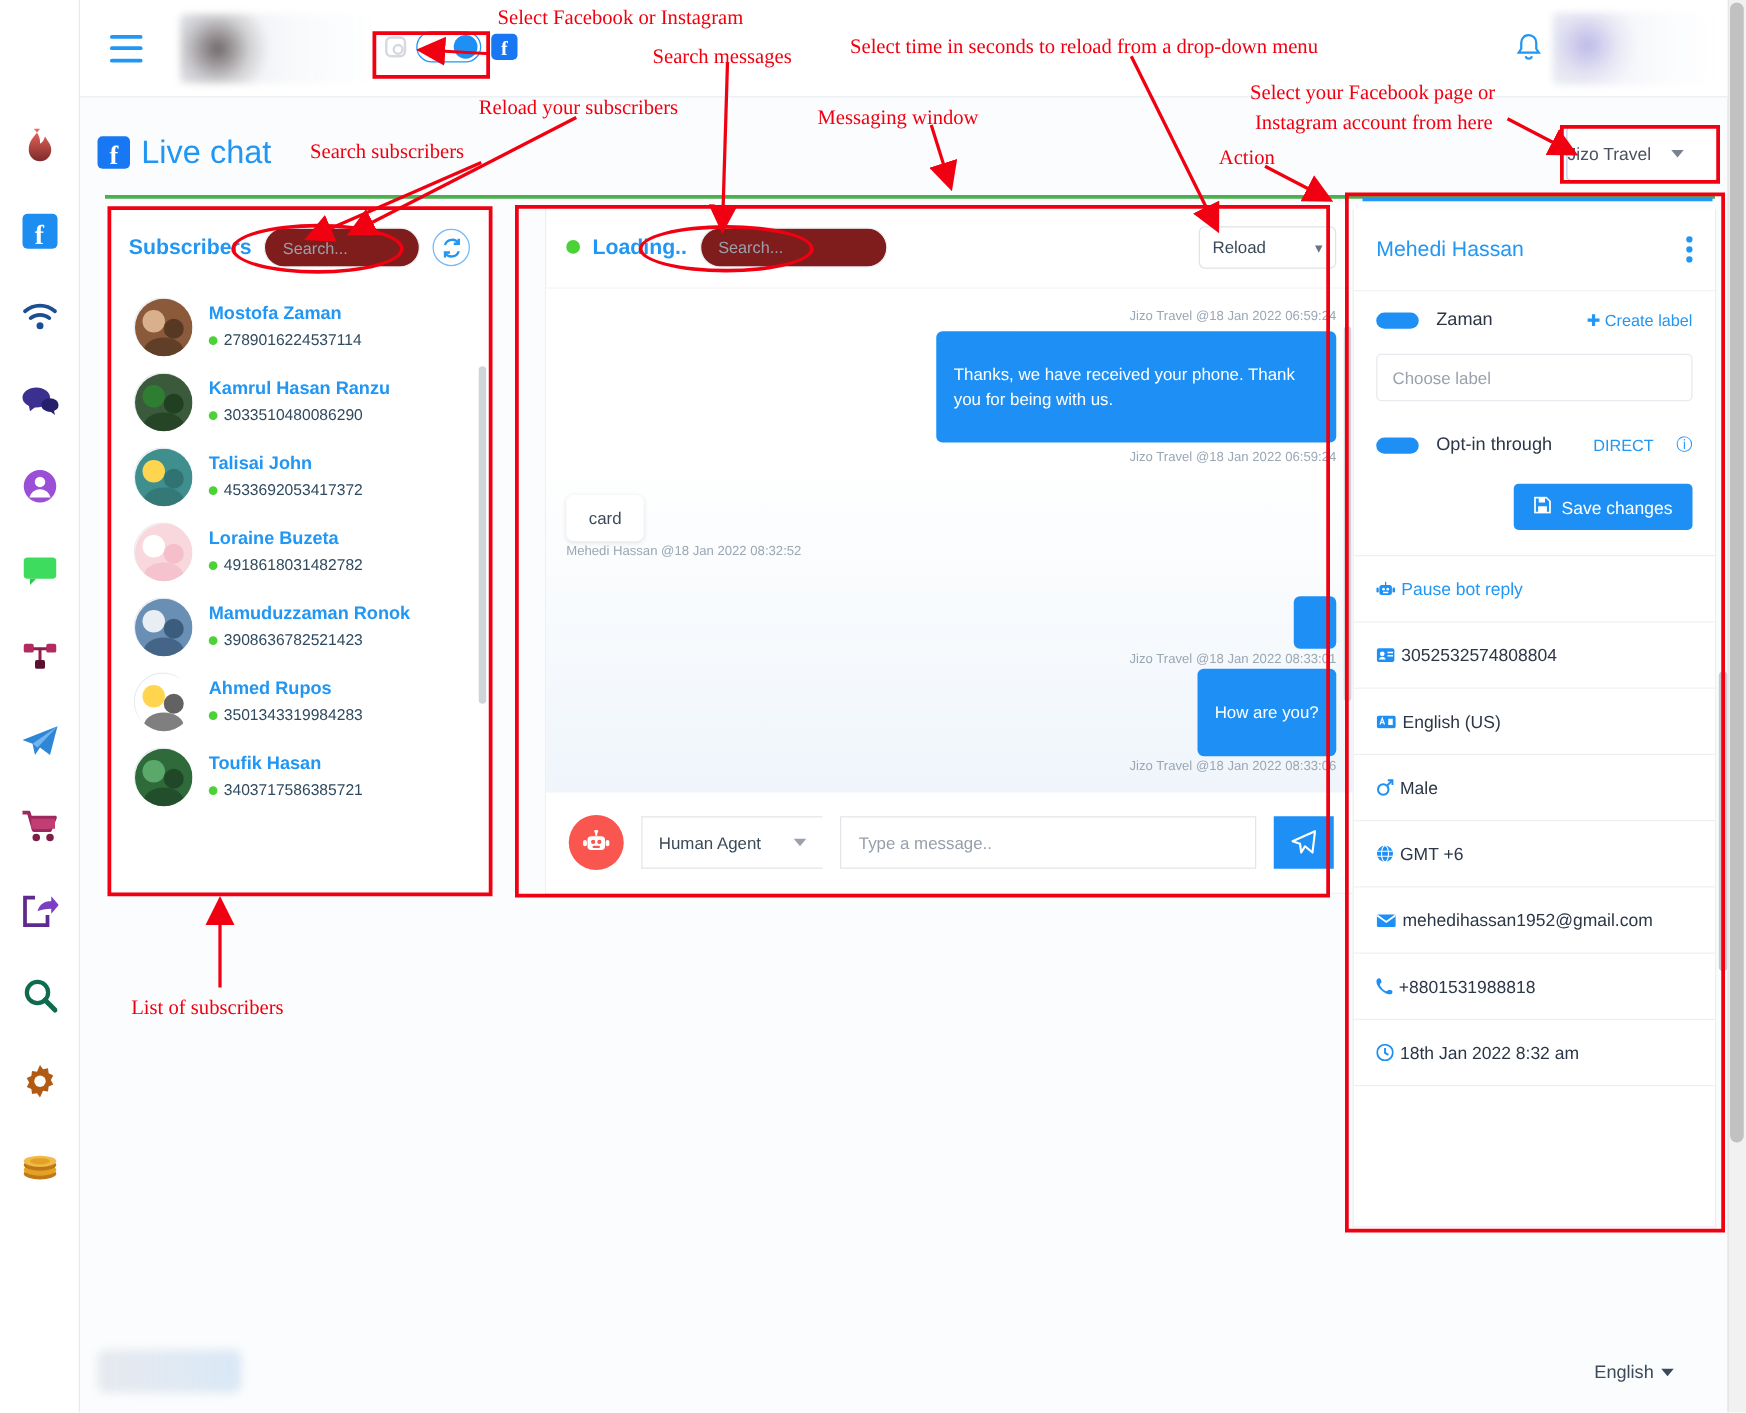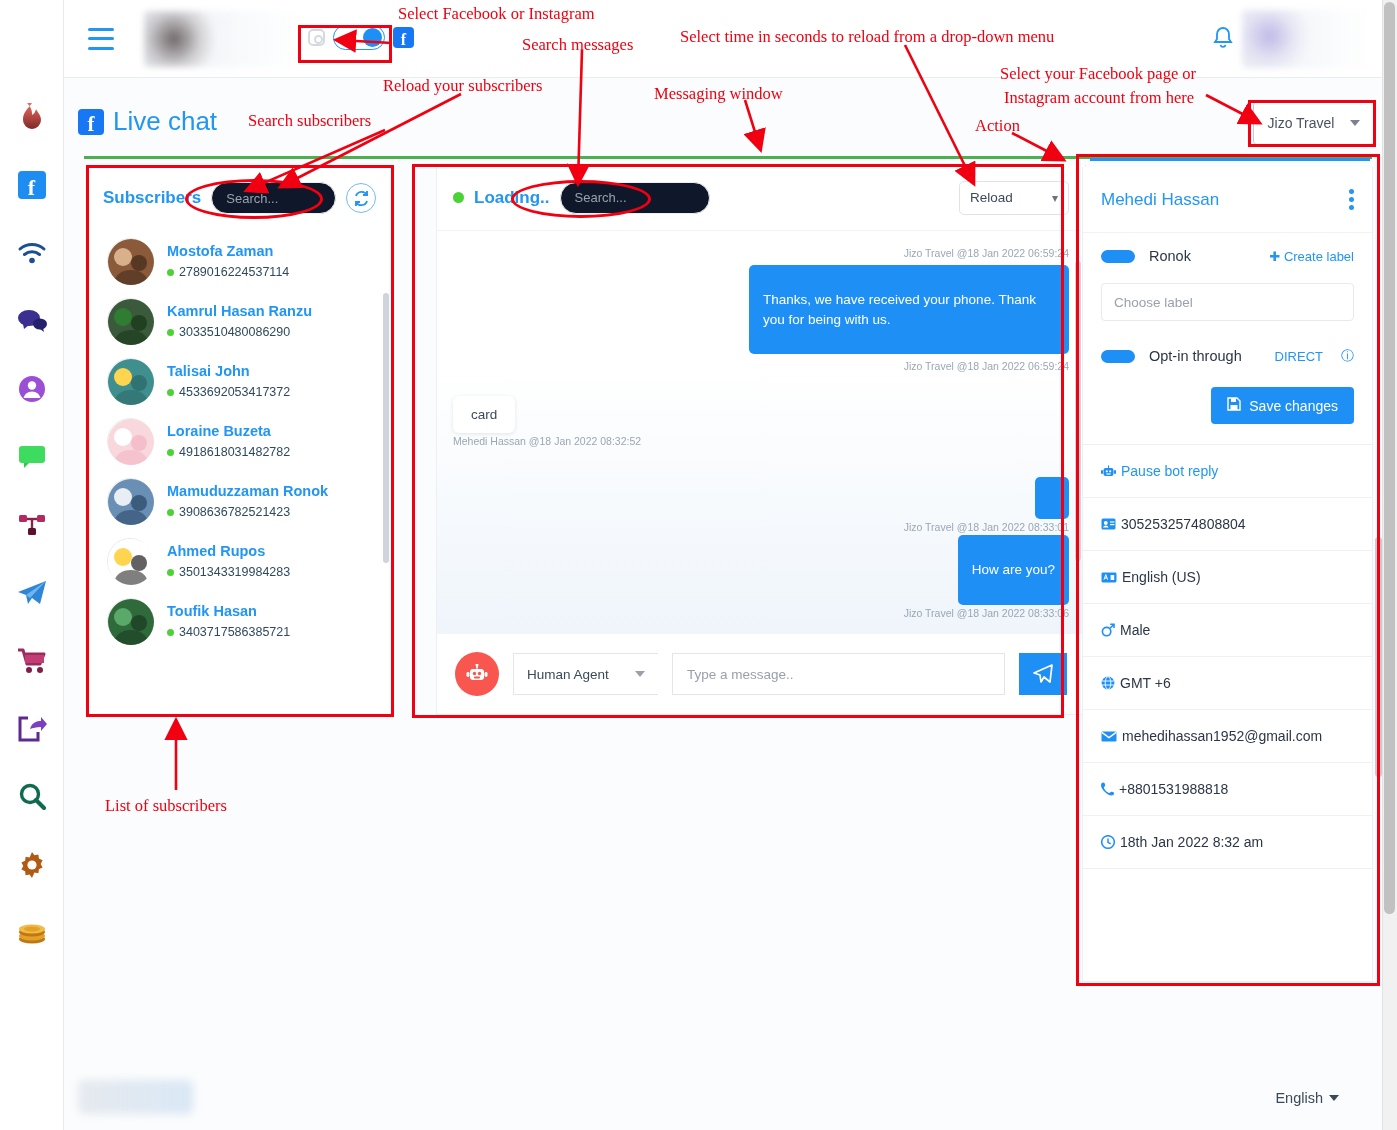--- a/index.html
+++ b/index.html
@@ -69,40 +69,40 @@
   #page-title{ position:absolute; left:78px; top:106px; display:flex; align-items:center;
      gap:9px; }
   #page-title .fb-sq{ width:26px;height:26px;background:#1877f2;border-radius:4px;color:#fff;
      font-weight:bold;font-size:21px;display:flex;align-items:flex-end;justify-content:center;
      font-family:"Liberation Serif",serif;line-height:1;}
   #page-title .t{ font-size:26px; color:#2196f3; }
 
   #page-select{
     position:absolute; right:22px; top:101px; width:122px; height:44px;
     border:1px solid #c5c8e8; border-radius:4px; background:#fff;
-    display:flex; align-items:center; justify-content:center; gap:16px;
+    display:flex; align-items:center; gap:16px;
     font-size:14px; color:#4a5260; cursor:pointer;
   }
   .caret{ width:0;height:0;border-left:5px solid transparent;border-right:5px solid transparent;
      border-top:6px solid #7b8190;}
 
   
   #accent-green{ position:absolute; left:84px; top:156px; width:1288px; height:3px;
      background:#4caf50; }
   #accent-blue{ position:absolute; left:1090px; top:158px; width:280px; height:3px;
      background:#2196f3; }
 
   
   #subs-panel{
     position:absolute; left:86px; top:165px; width:307px; height:550px;
     background:#fff; border:1px solid #eceff3; border-top:none;
   }
   #subs-head{ height:66px; display:flex; align-items:center; padding:0 16px; gap:10px;}
   #subs-head .title{ font-size:17px;font-weight:bold;color:#2196f3;}
-  .search-pill{ flex:1; height:32px; background:#0f172a; border:1px solid #eceef2;
+  .search-pill{ flex:1; height:32px; background:#7f1d1d; border:1px solid #eceef2;
      border-radius:16px; padding:0 14px; font-size:13px; color:#9aa1ac;
      display:flex; align-items:center; }
   #reload-circle{ width:30px;height:30px;border-radius:50%;border:1px solid #74b9f7;
      color:#2196f3;display:flex;align-items:center;justify-content:center;font-size:16px;
      cursor:pointer;}
   #subs-list{ height:470px; overflow:hidden; position:relative;}
   .sub-row{ display:flex; align-items:center; gap:14px; padding:7px 16px 7px 20px;
      cursor:pointer;}
   .avatar{ width:46px;height:46px;border-radius:50%; flex:0 0 46px; border:1px solid #e8ebef;}
   .sub-name{ font-size:14.5px; font-weight:bold; color:#2196f3; margin-bottom:6px;}
@@ -571,21 +571,21 @@
   <div id="detail-head">
     <span class="nm">Mehedi Hassan</span>
     <span class="kebab">
         <i></i>
         <i></i>
         <i></i>
       </span>
   </div>
   <div class="toggle-row">
     <span class="pill"></span>
-    <span class="lab">Ronok</span>
+    <span class="lab">Zaman</span>
     <span class="link-blue">
       <span>✚</span>
       <span>Create label</span>
     </span>
   </div>
   <div class="input-box">Choose label</div>
   <div class="toggle-row">
     <span class="pill"></span>
     <span class="lab">Opt-in through</span>
     <span class="link-blue">DIRECT</span>

